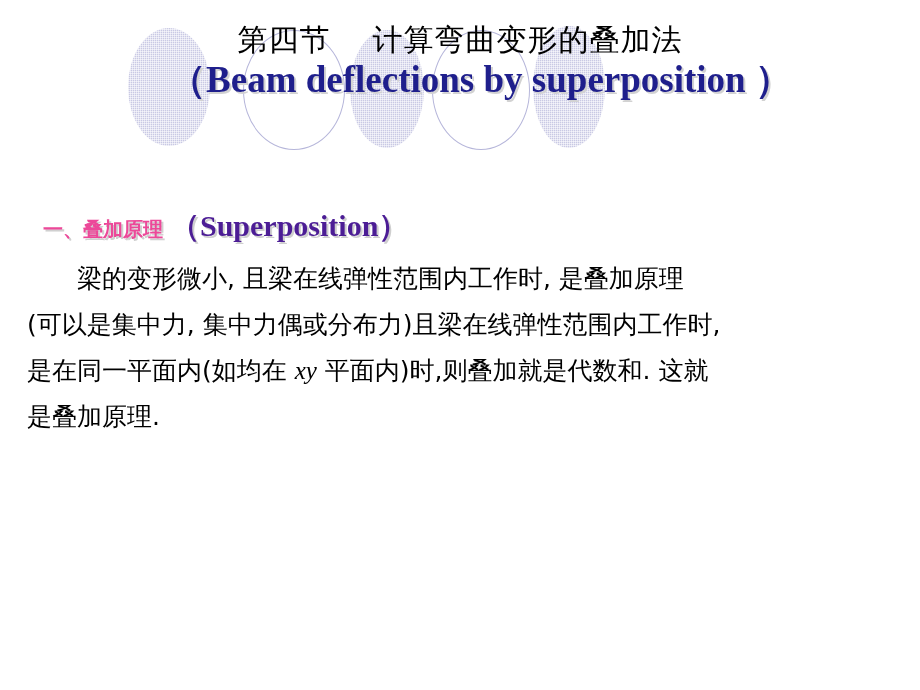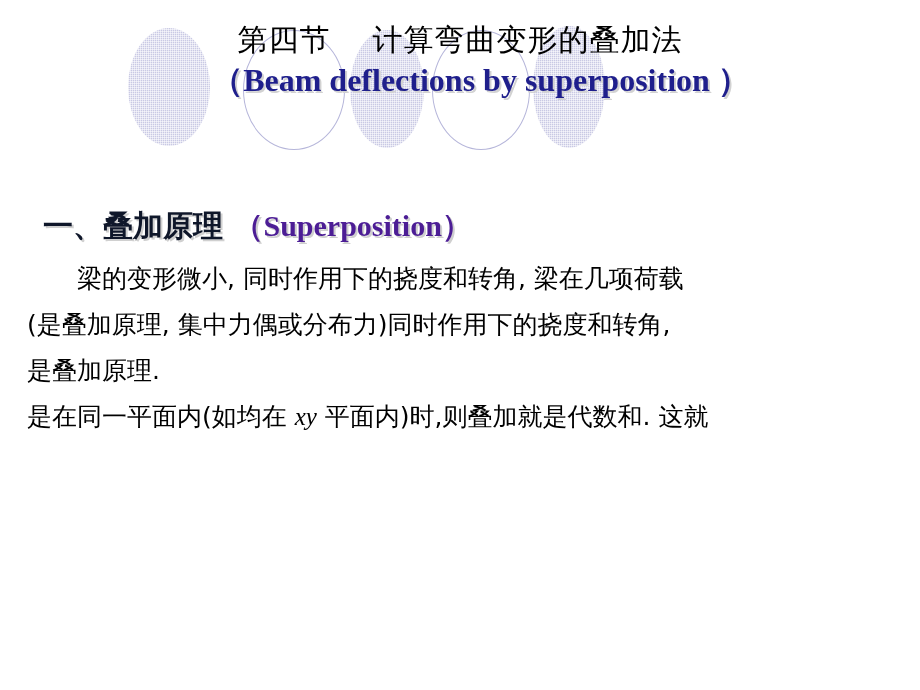--- a/index.html
+++ b/index.html
@@ -54,41 +54,41 @@
   #title-cn {
     font-family: "DejaVu Sans", "Liberation Sans", sans-serif;
     font-size: 30px;
     line-height: 40px;
     color: #000000;
     letter-spacing: 1px;
     white-space: pre;
   }
   #title-en {
     font-family: "Liberation Serif", "DejaVu Serif", serif;
-    font-size: 32px;
+    font-size: 37px;
     line-height: 40px;
     font-weight: bold;
     color: #1f1f8c;
     text-shadow: 2px 2px 0 #d2d2d2;
     white-space: pre;
     margin-left: 41px;
   }
 
   
   #section-heading {
     position: absolute;
     left: 27px;
     top: 188px;
     white-space: pre;
   }
   #section-heading-cn {
     font-family: "DejaVu Sans", "Liberation Sans", sans-serif;
-    font-size: 30px;
+    font-size: 20px;
     font-weight: bold;
-    color: #0f172a;
+    color: #ec4899;
     text-shadow: 2px 2px 0 #d0d0d0;
   }
   #section-heading-en {
     font-family: "Liberation Serif", "DejaVu Serif", serif;
     font-size: 30px;
     font-weight: bold;
     color: #4c1d95;
     text-shadow: 2px 2px 0 #cfcfcf;
   }
 
@@ -129,19 +129,19 @@
   <div id="title-block">
     <div id="title-cn">第四节    计算弯曲变形的叠加法</div>
     <div id="title-en">（Beam deflections by superposition ）</div>
   </div>
 
   <div id="section-heading">
     <span id="section-heading-cn">一、叠加原理 </span><span id="section-heading-en">（Superposition）</span>
   </div>
 
   <div id="body-text">
-    <div class="body-line">　　梁的变形微小, 同时作用下的挠度和转角, 梁在几项荷载</div>
-    <div class="body-line">(是叠加原理, 集中力偶或分布力)同时作用下的挠度和转角,</div>
+    <div class="body-line">　　梁的变形微小, 且梁在线弹性范围内工作时, 是叠加原理</div>
+    <div class="body-line">(可以是集中力, 集中力偶或分布力)且梁在线弹性范围内工作时,</div>
+    <div class="body-line"><span>是在同一平面内(如均在 </span><em>xy</em><span> 平面内)时,则叠加就是代数和. 这就</span></div>
     <div class="body-line">是叠加原理.</div>
-    <div class="body-line"><span>是在同一平面内(如均在 </span><em>xy</em><span> 平面内)时,则叠加就是代数和. 这就</span></div>
   </div>
 
 </div>
 
 </body></html>

